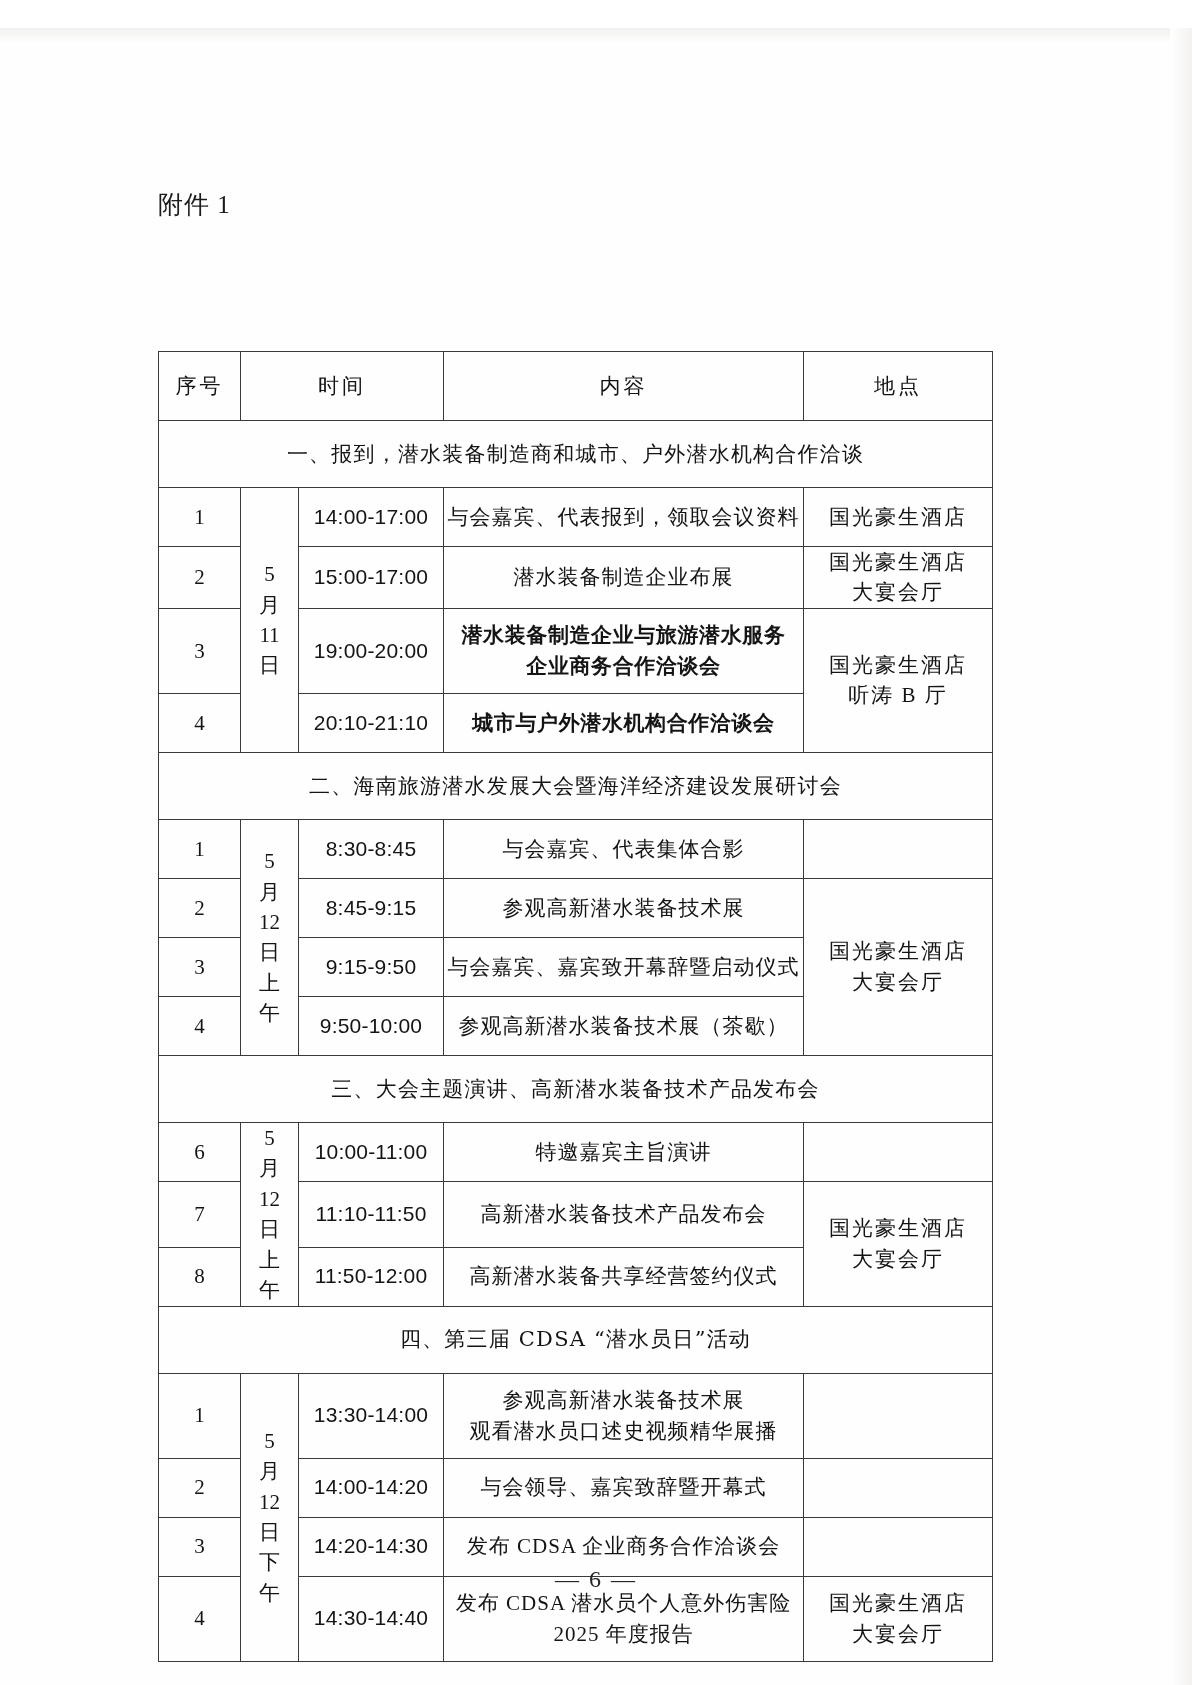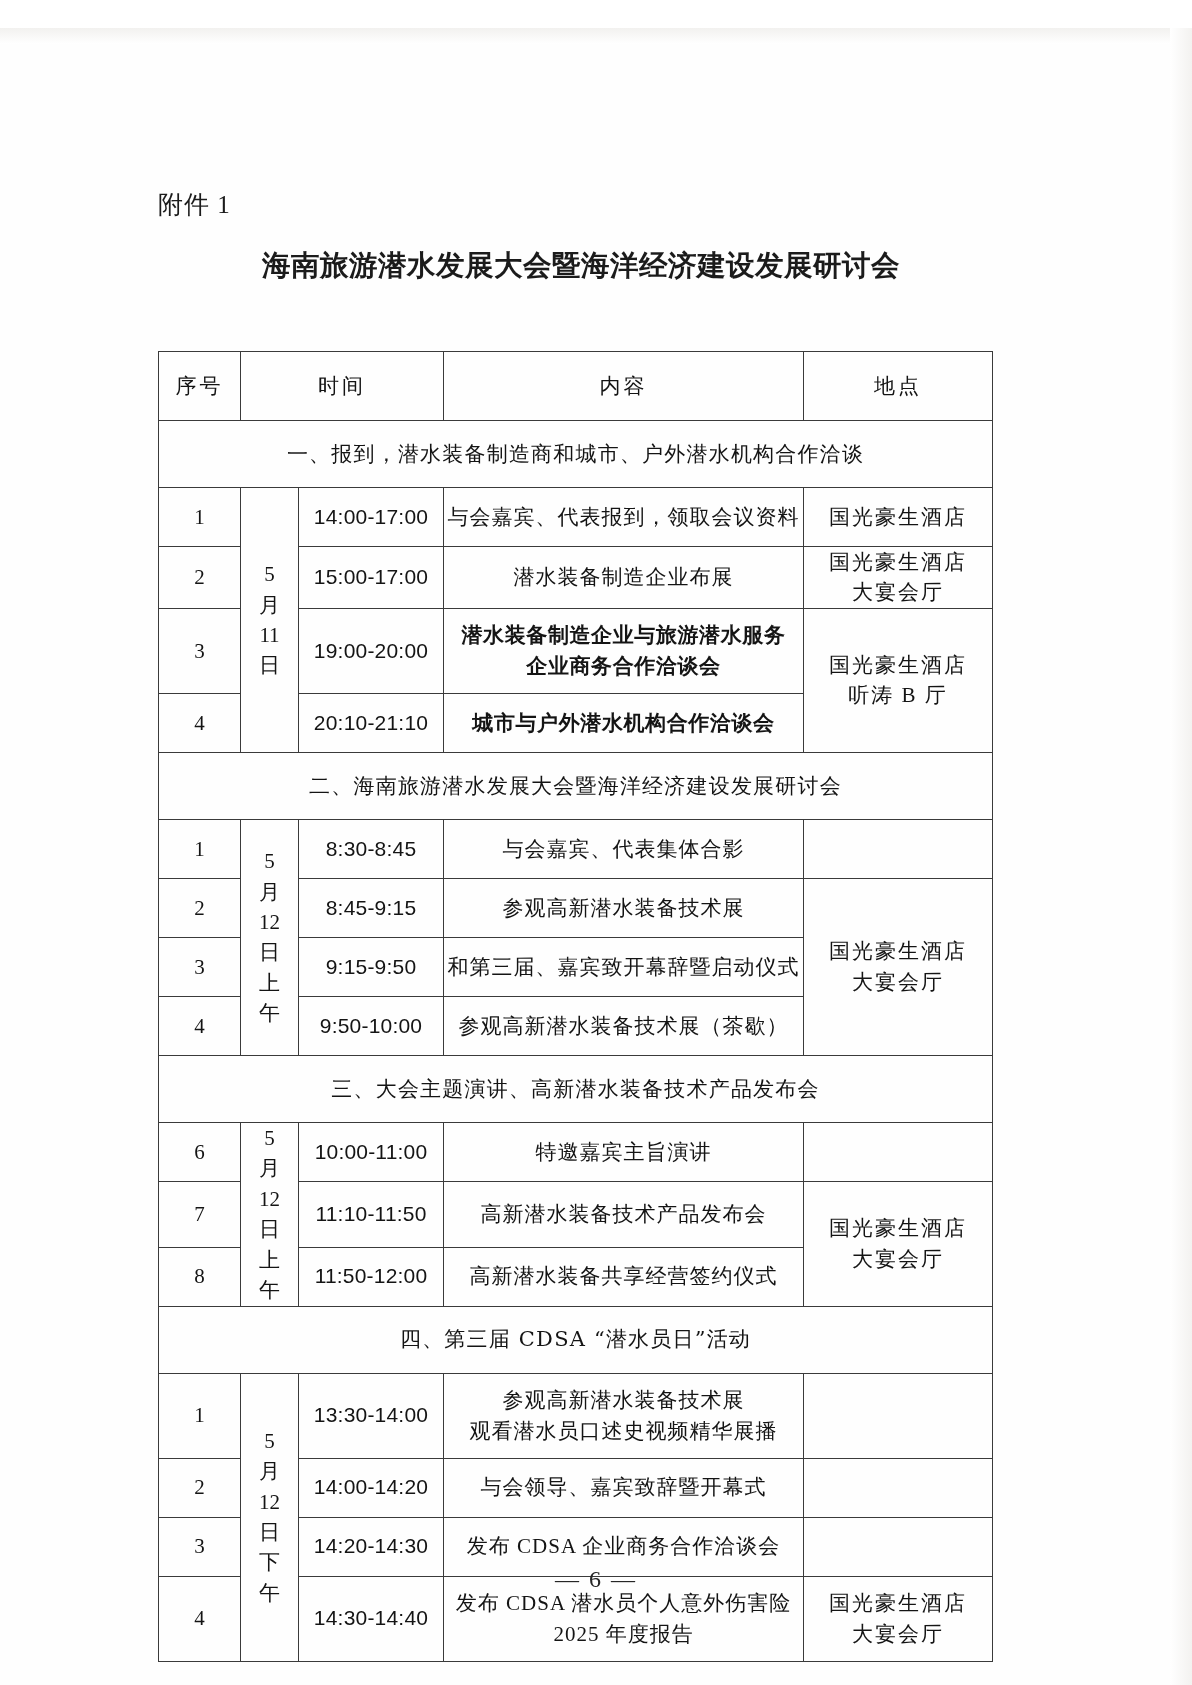--- a/index.html
+++ b/index.html
@@ -130,21 +130,20 @@
 </head>
 <body>
 
 <div class="page">
   <div class="scan-edge-top"></div>
   <div class="scan-edge-right"></div>
 
   <div class="attach-label">附件 1</div>
 
   <div class="doc-title">
-    <span class="l1">海南旅游潜水发展大会暨海洋经济建设发展研讨会</span>
   </div>
 
   <table class="schedule">
     <colgroup>
       <col class="c-no">
         <col class="c-date">
         <col class="c-time">
         <col class="c-body">
         <col class="c-place">
     </colgroup>
@@ -231,21 +230,21 @@
           </td>
           <td class="place-cell" rowspan="3">
             <span class="pl">国光豪生酒店</span>
             <span class="pl">大宴会厅</span>
           </td>
         </tr>
         <tr class="r-tall">
           <td class="num-cell">3</td>
           <td class="time-cell">9:15-9:50</td>
           <td class="body-cell">
-            <div>和第三届、嘉宾致开幕辞暨启动仪式</div>
+            <div>与会嘉宾、嘉宾致开幕辞暨启动仪式</div>
           </td>
         </tr>
         <tr class="r-tall">
           <td class="num-cell">4</td>
           <td class="time-cell">9:50-10:00</td>
           <td class="body-cell">
             <div>参观高新潜水装备技术展（茶歇）</div>
           </td>
         </tr>
         <tr class="section-row">

